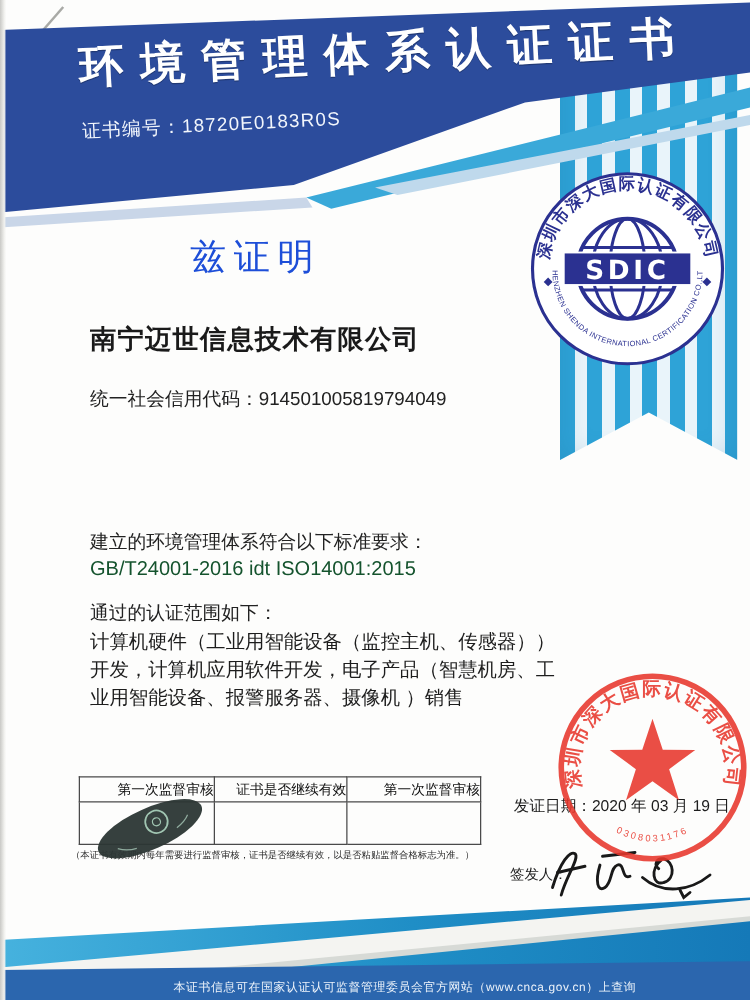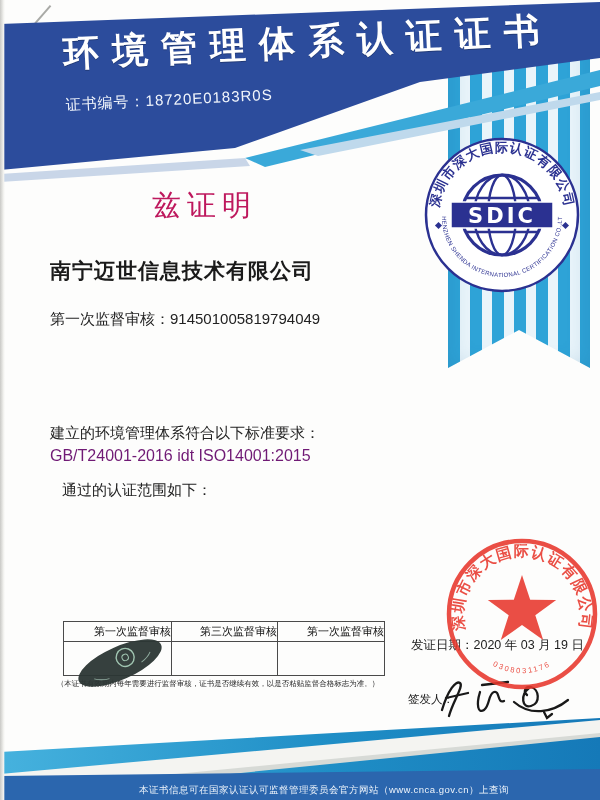--- a/index.html
+++ b/index.html
@@ -22,28 +22,28 @@
   .hdr-text{position:absolute;left:62px;top:30px;width:530px;transform:rotate(-2.8deg);
         transform-origin:0 0;z-index:4;color:#fff;}
   .cert-title{font-family:"DejaVu Serif","Liberation Serif",serif;font-weight:bold;
         font-size:36px;letter-spacing:13px;white-space:nowrap;text-shadow:0 1px 0 rgba(0,0,0,.25);}
   .cert-no{margin-top:17px;font-size:15px;letter-spacing:1px;color:#f2f6fc;}
 
   
   .medallion{position:absolute;left:424px;top:137px;z-index:5;}
 
   
-  .btxt{position:absolute;left:50px;z-index:6;}
-  .hereby{top:186px;left:152px;font-size:29px;font-weight:500;letter-spacing:6px;color:#be185d;}
+  .btxt{position:absolute;left:72px;z-index:6;}
+  .hereby{top:186px;left:152px;font-size:29px;font-weight:500;letter-spacing:6px;color:#1d4ed8;}
   .company{top:257px;font-size:21px;font-weight:bold;letter-spacing:1px;color:#1a1a1a;}
   .code{top:310px;font-size:15px;color:#222;}
   .addr{top:354px;width:372px;font-size:15px;line-height:23px;color:#222;}
   .std-intro{top:424px;font-size:15px;color:#222;}
-  .std{top:447px;font-size:16px;color:#701a75;}
-  .scope-intro{top:481px;font-size:15px;color:#222;margin-left:12px;}
+  .std{top:447px;font-size:16px;color:#14532d;}
+  .scope-intro{top:481px;font-size:15px;color:#222;}
   .scope{top:503px;width:386px;font-size:15.5px;line-height:22.5px;color:#1d1d1d;}
 
   
   .audit{position:absolute;left:63px;top:621px;border-collapse:collapse;z-index:7;}
   .audit th{border:1px solid #4a4a4a;font-size:11px;font-weight:normal;color:#111;
         height:19px;padding:0;text-align:right;}
   .audit td{border:1px solid #4a4a4a;height:33px;padding:0;}
   .c1{width:107px;} .c2{width:105px;} .c3{width:106px;}
   .oval-stamp{position:absolute;left:72px;top:641px;z-index:8;transform:rotate(-24deg);opacity:.95;}
   .tbl-note{position:absolute;left:50px;top:679px;width:336px;text-align:center;
@@ -108,30 +108,31 @@
       <line x1="-37" y1="17" x2="37" y2="17" stroke="#2b3191" stroke-width="2.4"></line>
     </g>
     <g>
       <rect x="-51" y="-13" width="102" height="26" fill="#2b3191" stroke="#ffffff" stroke-width="1.5"></rect>
       <text x="0" y="8" text-anchor="middle" font-size="21" font-weight="bold" letter-spacing="3" fill="#ffffff" font-family="DejaVu Sans, sans-serif">SDIC</text>
     </g>
   </svg>
 
   <div class="btxt hereby">兹证明</div>
   <div class="btxt company">南宁迈世信息技术有限公司</div>
-  <div class="btxt code">第一次监督审核：914501005819794049</div>
+  <div class="btxt code">统一社会信用代码：914501005819794049</div>
   <div class="btxt std-intro">建立的环境管理体系符合以下标准要求：</div>
   <div class="btxt std">GB/T24001-2016 idt ISO14001:2015</div>
   <div class="btxt scope-intro">通过的认证范围如下：</div>
+  <div class="btxt scope">计算机硬件（工业用智能设备（监控主机、传感器））开发，计算机应用软件开发，电子产品（智慧机房、工业用智能设备、报警服务器、摄像机 ）销售</div>
 
   <table class="audit">
     <tbody>
         <tr>
       <th class="c1">第一次监督审核</th>
-      <th class="c2">第三次监督审核</th>
+      <th class="c2">证书是否继续有效</th>
       <th class="c3">第一次监督审核</th>
     </tr>
     <tr>
       <td></td>
       <td></td>
       <td></td>
     </tr>
   </tbody>
     </table>
 

